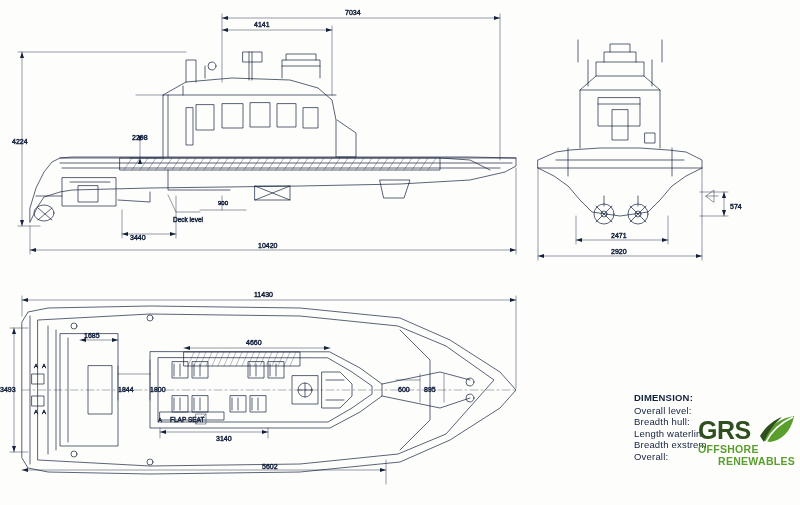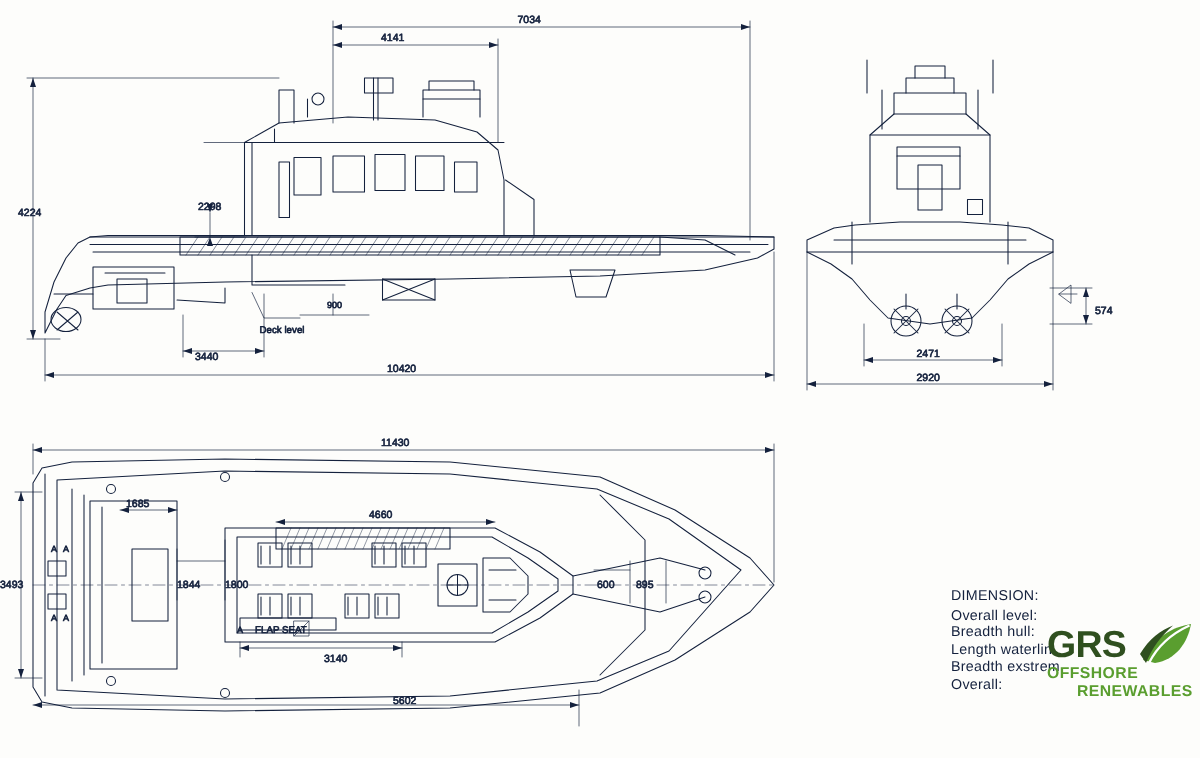--- a/index.html
+++ b/index.html
@@ -15,21 +15,21 @@
   svg.plan{position:absolute;left:0;top:0;width:800px;height:505px;}
   .dimblock{
     position:absolute;
     left:634px;top:392px;
     font-size:9.5px;
     line-height:11.5px;
     color:#14213d;
     letter-spacing:0.2px;
     width:120px;
   }
-  .dimblock .title{font-weight:normal;margin-bottom:1px;}
+  .dimblock .title{font-weight:bold;margin-bottom:1px;}
   .dimblock div{white-space:nowrap;overflow:hidden;}
   .logo{
     position:absolute;
     left:698px;top:418px;
     width:96px;
     text-align:left;
   }
   .logo .grs{
     font-size:25px;font-weight:bold;color:#2f4f1f;letter-spacing:-0.5px;
     line-height:25px;

